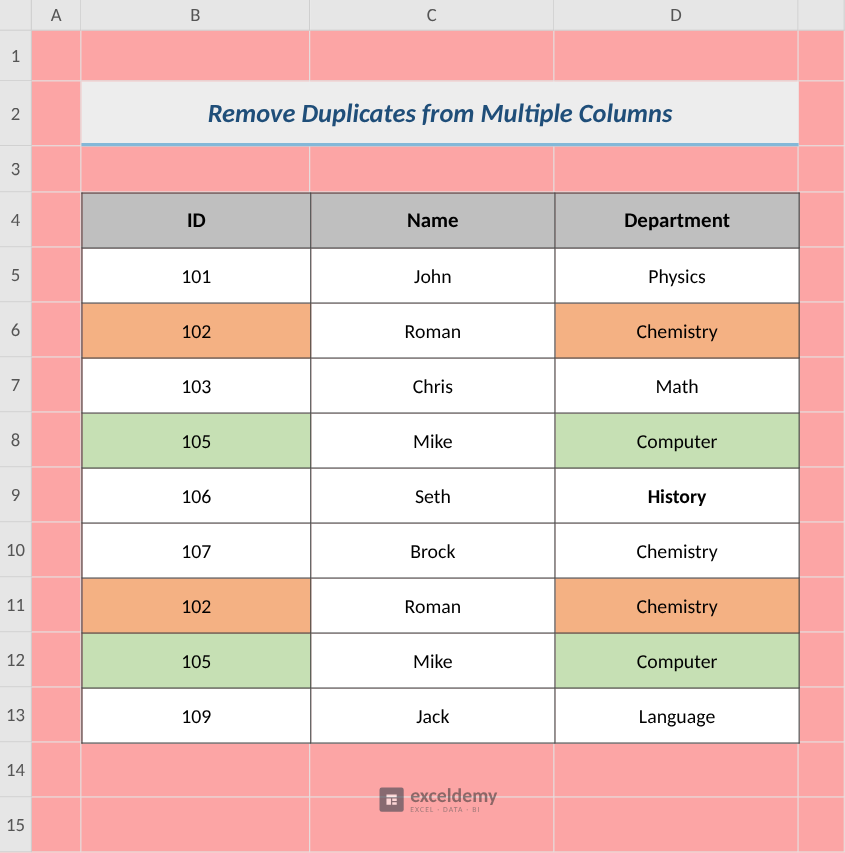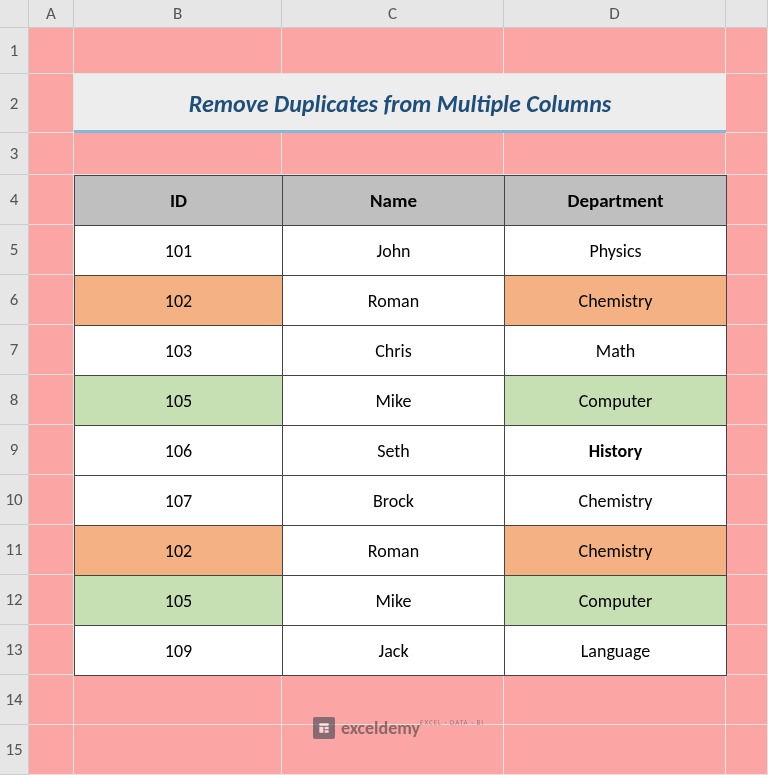--- a/index.html
+++ b/index.html
@@ -89,21 +89,21 @@
   }
   .wm-box {
     display: flex; align-items: center; gap: 6px;
     opacity: 0.55;
   }
   .wm-icon {
     width: 22px; height: 22px; background: #2b3a47;
     display: flex; align-items: center; justify-content: center;
     border-radius: 2px;
   }
-  .wm-label { display: flex; line-height: 1; }
+  .wm-label { display: flex; flex-direction: column; line-height: 1; }
   .wm-main { font-size: 18px; font-weight: 600; color: #333; }
   .wm-sub  { font-size: 7px; letter-spacing: 1px; color: #555; }
 </style>
 </head>
 <body>
 
 <div class="gutter-corner"></div>
 <div class="col-headers" id="colHeaders">
     <div class="col-header" style="width: 45px;">A</div>
     <div class="col-header" style="width: 208px;">B</div>

